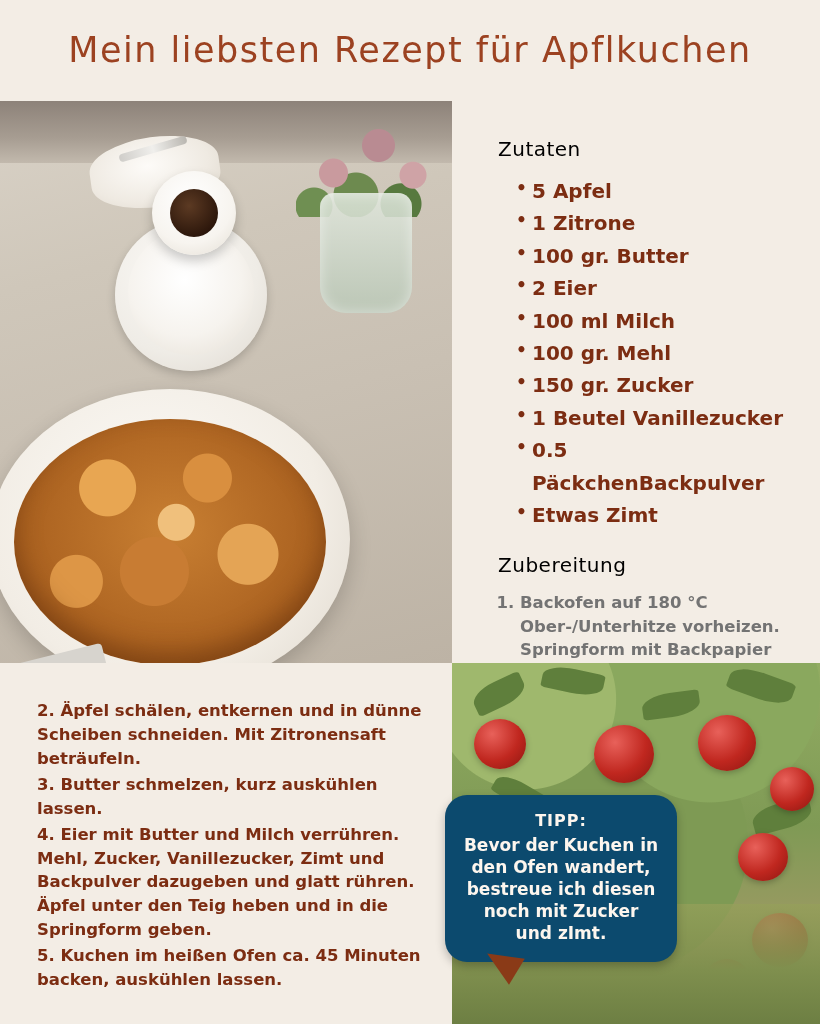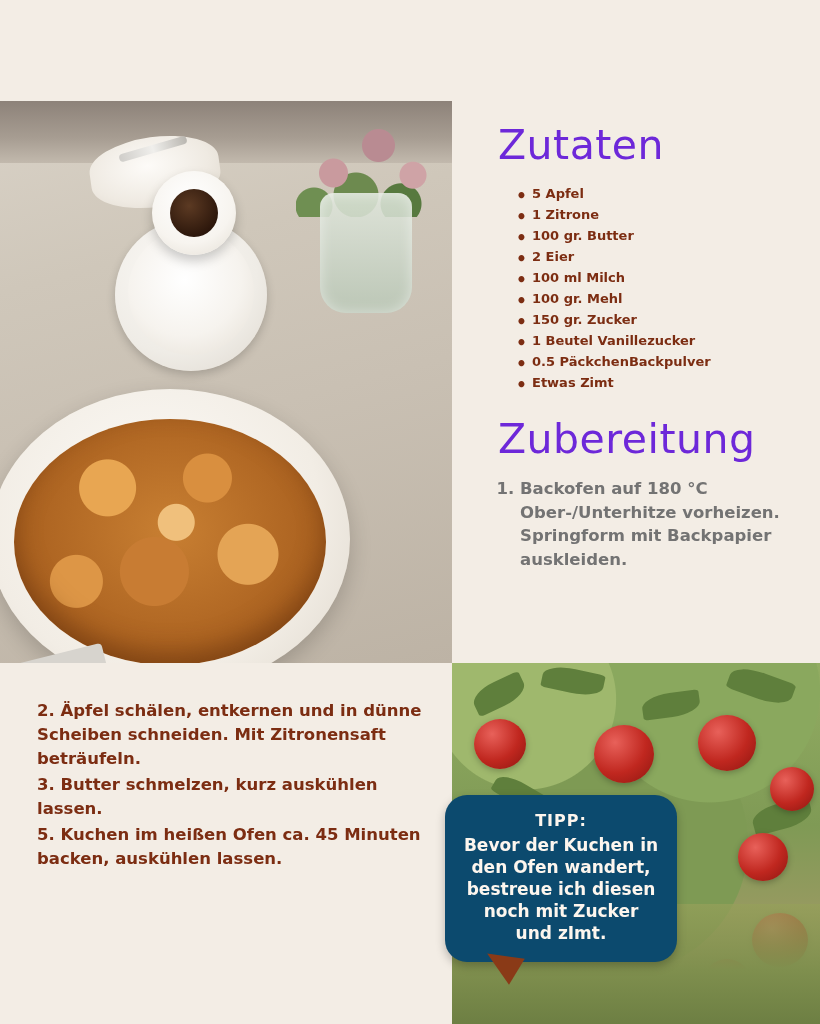--- a/index.html
+++ b/index.html
@@ -157,34 +157,34 @@
   .col-right {
     position: absolute;
     left: 452px;
     top: 101px;
     width: 368px;
     height: 562px;
     padding: 20px 22px 0 46px;
     box-sizing: border-box;
   }
   .heading {
-    font-size: 41px;
-    color: #6d28d9;
-    margin: 0 0 14px 0;
+    font-size: 20px;
+    color: #000000;
+    margin: 16px 0 14px 0;
     font-weight: 400;
     letter-spacing: 0.5px;
   }
   ul.ingredients {
     margin: 0;
     padding: 0 0 0 18px;
     list-style: none;
   }
   ul.ingredients li {
     position: relative;
-    font-size: 13px;
+    font-size: 20px;
     font-weight: bold;
     color: #7c2d12;
     line-height: 1.62;
     padding-left: 16px;
   }
   ul.ingredients li::before {
     content: "•";
     position: absolute;
     left: 0;
     top: 0;
@@ -294,20 +294,21 @@
     border-right: 12px solid transparent;
     border-top: 28px solid #8a3a17;
     transform: rotate(8deg);
   }
 </style>
 </head>
 <body>
 
 <div class="page">
 
+  <div class="title">Mein liebsten Rezept für Apflkuchen</div>
 
   <div class="photo-main">
     <div class="pm-tablecloth"></div>
     <div class="pm-top-strip"></div>
     <div class="pm-flowers"></div>
     <div class="pm-vase"></div>
     <div class="pm-plate-small"></div>
     <div class="pm-fork"></div>
     <div class="pm-plate-top"></div>
     <div class="pm-saucer"></div>
@@ -334,20 +335,21 @@
     </ul>
     <div class="heading heading-prep">Zubereitung</div>
     <ol class="prep">
       <li>Backofen auf 180 °C Ober-/Unterhitze vorheizen. Springform mit Backpapier auskleiden.</li>
     </ol>
   </div>
 
   <div class="bottom-left">
     <p>2. Äpfel schälen, entkernen und in dünne Scheiben schneiden. Mit Zitronensaft beträufeln.</p>
     <p>3. Butter schmelzen, kurz auskühlen lassen.</p>
+    <p>4. Eier mit Butter und Milch verrühren. Mehl, Zucker, Vanillezucker, Zimt und Backpulver dazugeben und glatt rühren. Äpfel unter den Teig heben und in die Springform geben.</p>
     <p>5. Kuchen im heißen Ofen ca. 45 Minuten backen, auskühlen lassen.</p>
   </div>
 
   <div class="photo-apples">
     <div class="pa-bg"></div>
     <div class="leaf" style="left:20px;top:18px;width:54px;height:26px;transform:rotate(-25deg);"></div>
     <div class="leaf" style="left:90px;top:6px;width:62px;height:24px;transform:rotate(12deg);"></div>
     <div class="leaf" style="left:190px;top:30px;width:58px;height:24px;transform:rotate(-8deg);"></div>
     <div class="leaf" style="left:276px;top:10px;width:66px;height:26px;transform:rotate(20deg);"></div>
     <div class="leaf" style="left:300px;top:140px;width:60px;height:26px;transform:rotate(-15deg);"></div>

